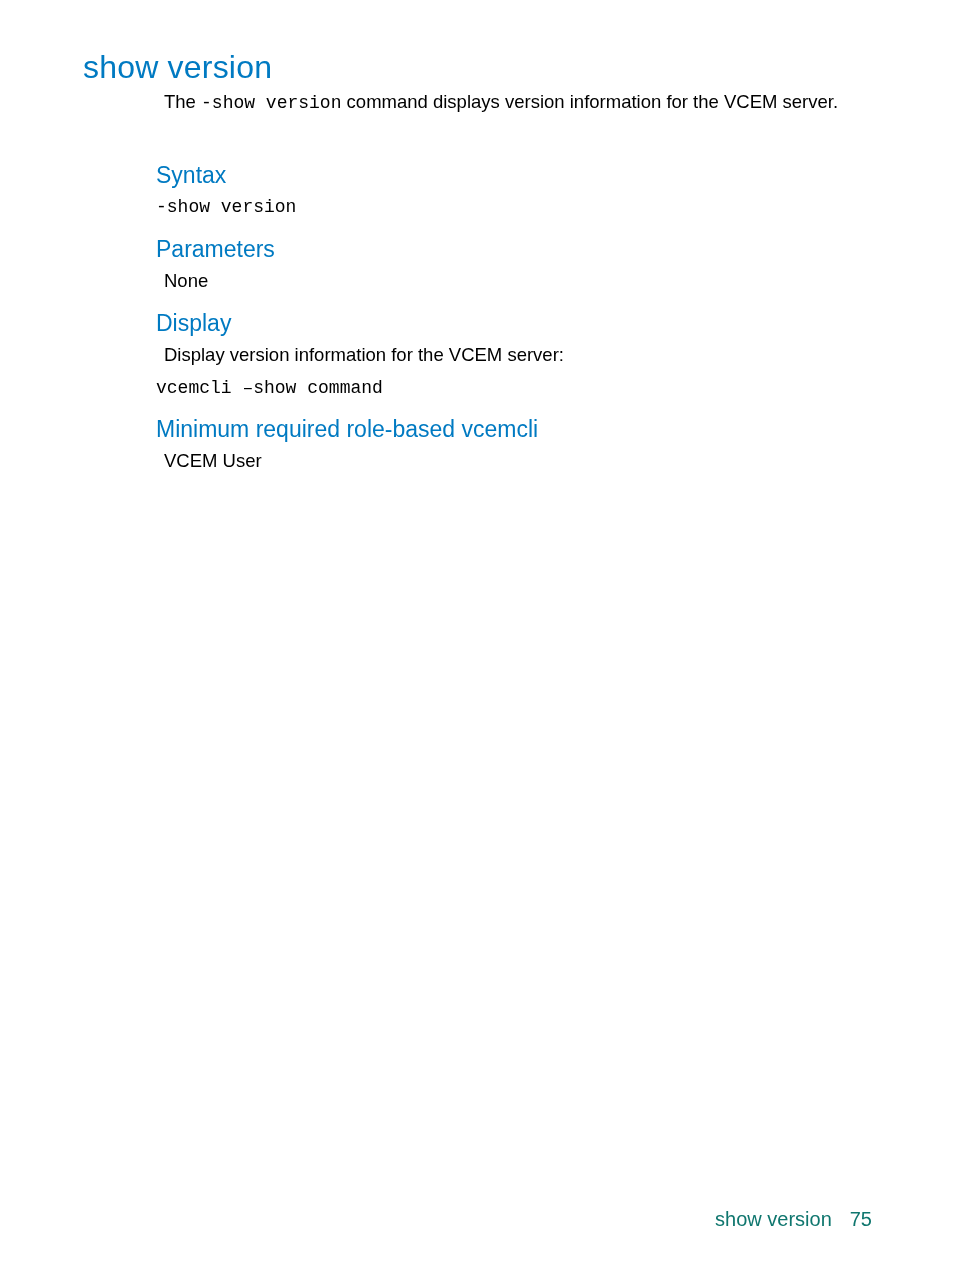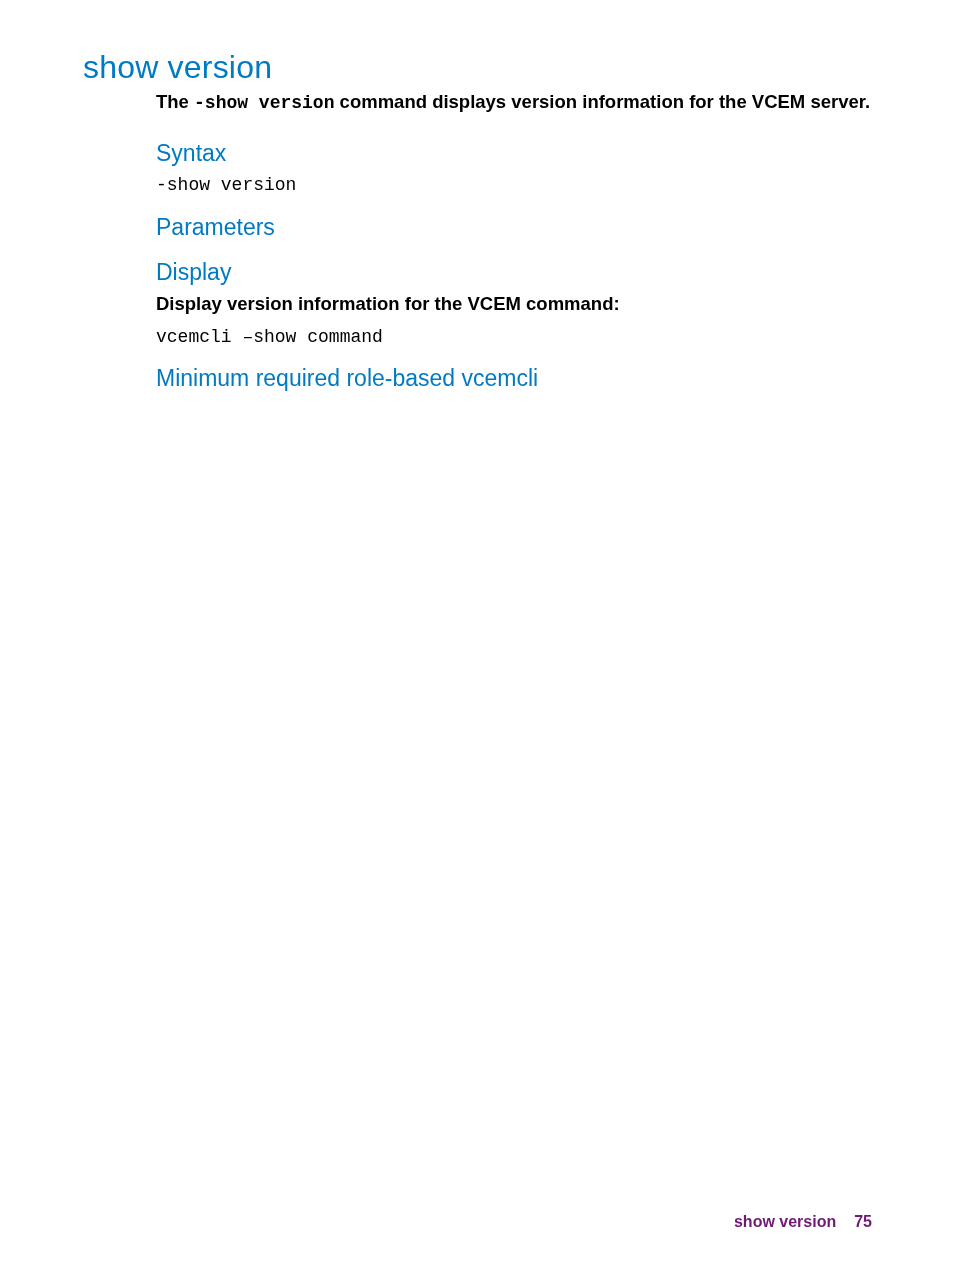--- a/index.html
+++ b/index.html
@@ -31,49 +31,49 @@
   .body-col {
     position: absolute;
     left: 156px;
     top: 90px;
     width: 720px;
     font-size: 18.5px;
     line-height: 1.35;
     color: #000;
   }
   .body-col p {
-    margin: 0 0 8px 0;
-    font-weight: 700;
+    margin: 0 0 8px 8px;
+    font-weight: 400;
   }
   .body-col .sub-heading {
     font-size: 23px;
     color: #007ac2;
     font-weight: 300;
     margin-top: 14px;
     margin-bottom: 4px;
   }
   .body-col .sub-heading.first {
-    margin-top: 23px;
+    margin-top: 45px;
   }
   .code {
     font-family: "Courier New", Courier, monospace;
     font-size: 18px;
   }
   .code-line {
     font-family: "Courier New", Courier, monospace;
     font-size: 18px;
     margin: 2px 0 8px 0;
   }
   .footer {
     position: absolute;
     right: 82px;
     bottom: 40px;
-    font-size: 16px;
-    color: #701a75;
-    font-weight: 700;
+    font-size: 20px;
+    color: #0f766e;
+    font-weight: 400;
   }
   .footer .sec {
     margin-right: 18px;
   }
 </style>
 </head>
 <body>
 
 <div class="page">
 
@@ -82,27 +82,29 @@
   <div class="body-col">
 
     <p>
       <span>The </span><span class="code">-show version</span><span> command displays version information for the VCEM server.</span>
     </p>
 
     <div class="sub-heading first">Syntax</div>
     <div class="code-line">-show version</div>
 
     <div class="sub-heading">Parameters</div>
+    <p>None</p>
 
     <div class="sub-heading">Display</div>
 
-    <p>Display version information for the VCEM command:</p>
+    <p>Display version information for the VCEM server:</p>
     <div class="code-line">vcemcli –show command</div>
 
     <div class="sub-heading">Minimum required role-based vcemcli</div>
+    <p>VCEM User</p>
 
   </div>
 
   <div class="footer">
     <span class="sec">show version</span><span>75</span>
   </div>
 
 </div>
 
 </body></html>

